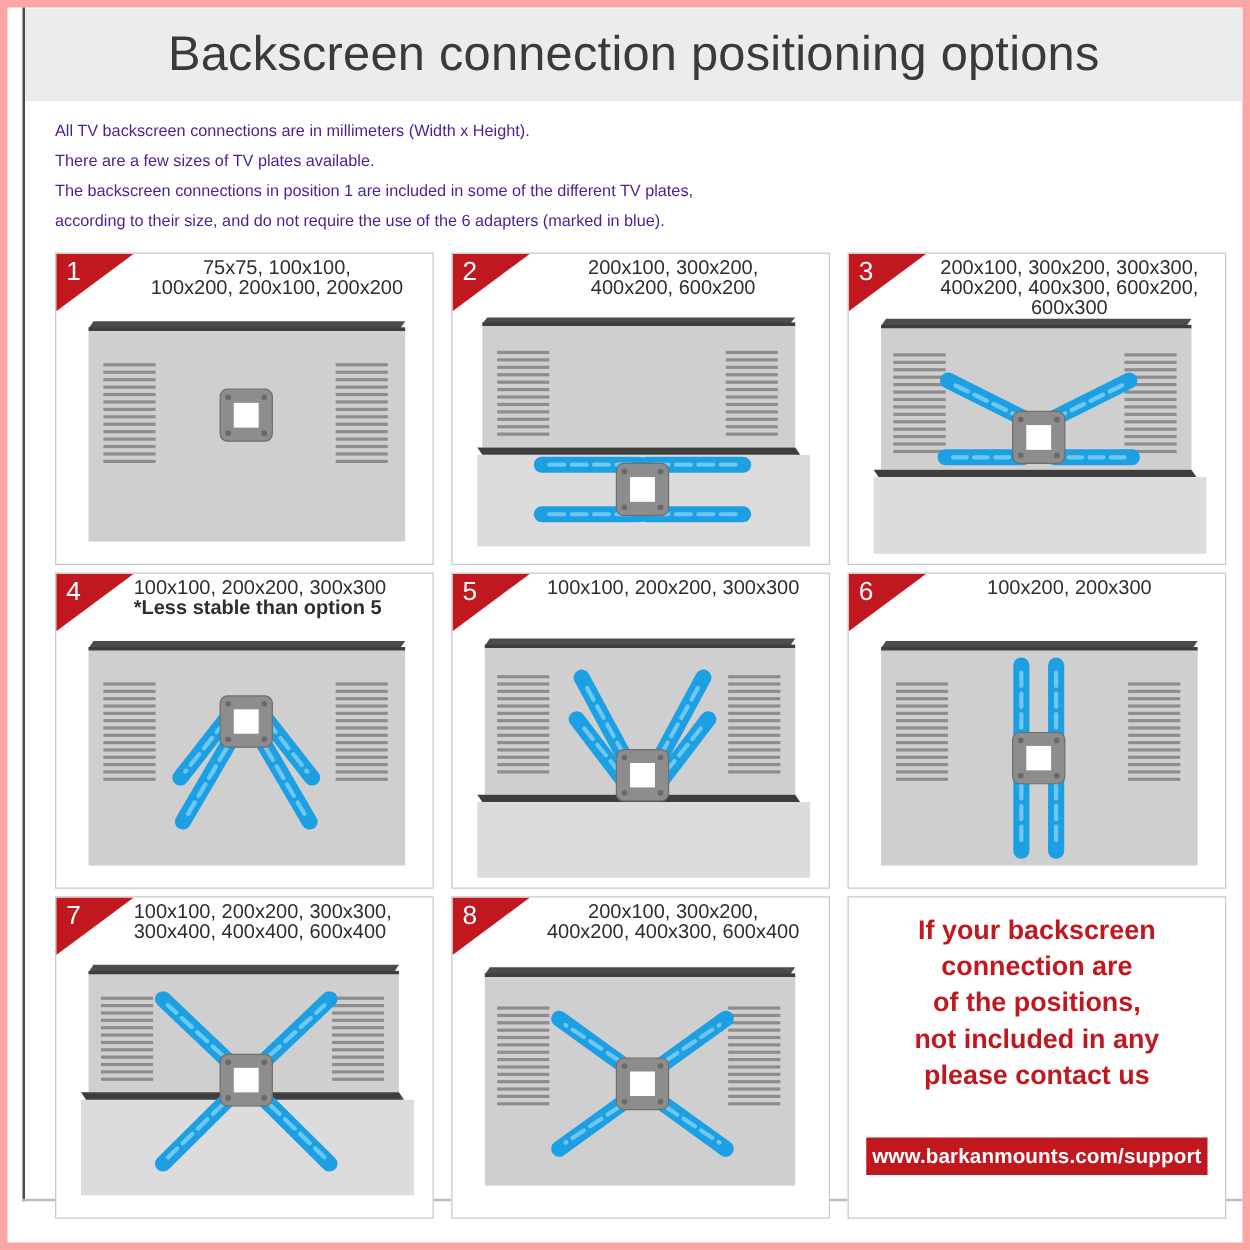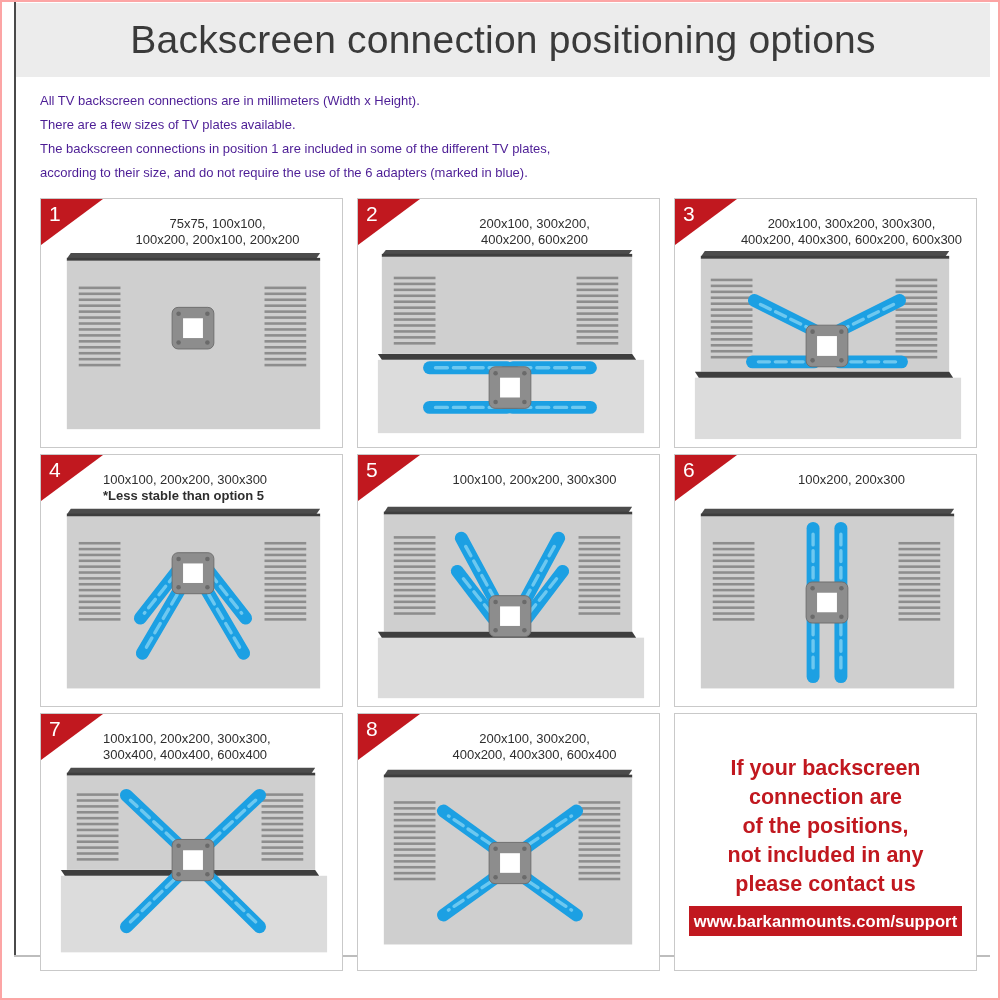--- a/index.html
+++ b/index.html
@@ -1,20 +1,20 @@
 <!DOCTYPE html>
 <html><head>
 <meta charset="utf-8">
 <style>
   html,body{margin:0;padding:0;background:#ffffff;}
   body{width:1000px;height:1000px;overflow:hidden;
        font-family:"Liberation Sans","DejaVu Sans",sans-serif;color:#333;}
 
   #page{position:relative;width:1000px;height:1000px;box-sizing:border-box;
-        border:2px solid #fca5a5;background:#ffffff;}
+        border:6px solid #fca5a5;background:#ffffff;}
 
   
   .left-rail{position:absolute;left:12px;top:0;width:2px;height:955px;background:#4a4a4a;}
   .bottom-rail{position:absolute;left:12px;top:953px;width:976px;height:2px;background:#bdbdbd;}
 
   
   .header{position:absolute;left:14px;top:1px;width:974px;height:74px;
           background:#ececec;display:flex;align-items:center;justify-content:center;}
   .header h1{margin:0;font-size:39px;font-weight:400;color:#3a3a3a;
              letter-spacing:.2px;white-space:nowrap;}
@@ -32,33 +32,33 @@
          overflow:hidden;box-sizing:border-box;}
 
   
   .badge{position:absolute;left:0;top:0;width:62px;height:46px;overflow:hidden;}
   .badge .tri{position:absolute;left:0;top:0;width:0;height:0;
               border-left:62px solid #c1181f;border-bottom:46px solid transparent;}
   .badge .num{position:absolute;left:8px;top:2px;color:#fff;
               font-size:21px;font-weight:400;line-height:26px;}
 
   
-  .cap{position:absolute;left:58px;right:6px;top:17px;text-align:center;
-       font-size:13px;line-height:16px;color:#2e2e2e;font-weight:500;}
+  .cap{position:absolute;left:58px;right:6px;top:4px;text-align:center;
+       font-size:16px;line-height:16px;color:#2e2e2e;font-weight:500;}
   .cap.left-align{text-align:left;left:62px;}
   .cap .sub{display:block;font-weight:700;}
 
   
   .stage{position:absolute;left:0;right:0;top:44px;bottom:0;}
   .stage svg{display:block;width:100%;height:100%;}
 
   
   .contact{position:relative;border:1px solid #c9c9c9;background:#fff;
            box-sizing:border-box;display:flex;flex-direction:column;
-           align-items:center;justify-content:flex-start;padding-top:40px;}
+           align-items:center;justify-content:flex-start;padding-top:12px;}
   .contact .msg{color:#c1181f;font-size:21.5px;font-weight:700;line-height:29px;
                 text-align:center;width:100%;padding:0 6px;box-sizing:border-box;}
   .contact .url-bar{position:absolute;left:14px;right:14px;top:192px;height:30px;
                     background:#c1181f;display:flex;align-items:center;justify-content:center;text-align:right;}
   .contact .url-bar span{color:#fff;font-size:16.5px;font-weight:700;letter-spacing:.1px;}
 </style>
 </head>
 <body>
 
 <div id="page">

